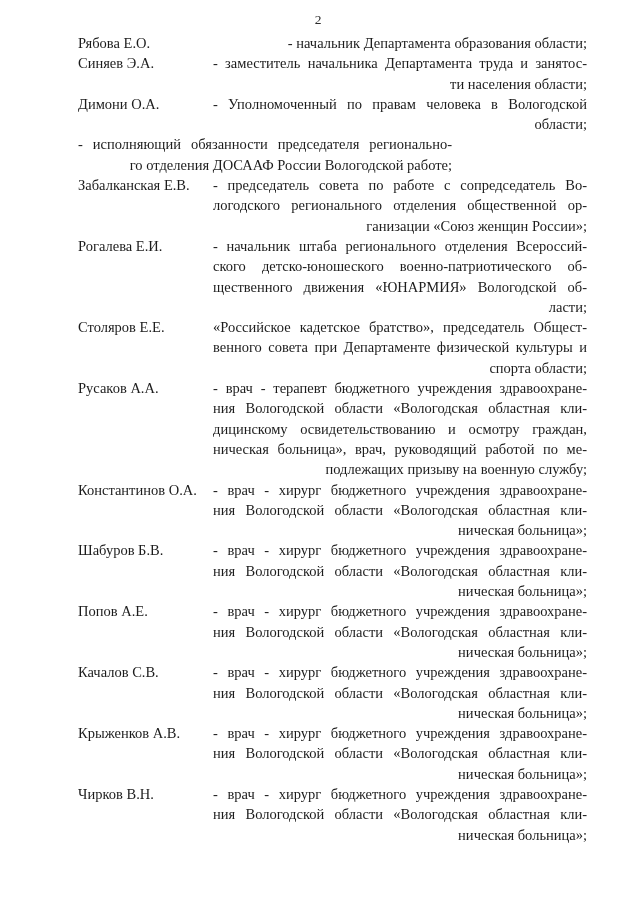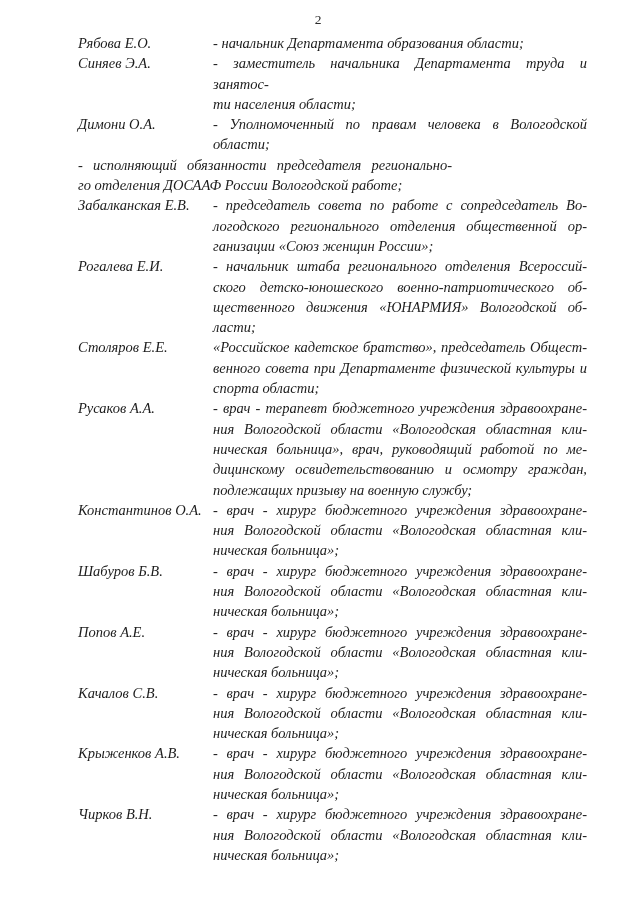--- a/index.html
+++ b/index.html
@@ -28,36 +28,36 @@
   }
   .entries {
     position: absolute;
     top: 33px;
     left: 78px;
     width: 509px;
   }
   .entry {
     display: flex;
     align-items: flex-start;
-    font-style: italic;
   }
   .entry-name {
     width: 135px;
     flex: 0 0 135px;
     font-size: 14.5px;
     line-height: 20.3px;
     white-space: nowrap;
   }
   .entry-desc {
     width: 374px;
     flex: 0 0 374px;
   }
   .desc-line {
     font-size: 14.5px;
     line-height: 20.3px;
+    text-align: right;
   }
   .desc-line.just {
     text-align: justify;
     text-align-last: justify;
   }
 </style>
 </head>
 <body>
 
 <div class="page">
@@ -112,22 +112,22 @@
           <div class="desc-line just">«Российское кадетское братство», председатель Общест-</div>
           <div class="desc-line just">венного совета при Департаменте физической культуры и</div>
           <div class="desc-line">спорта области;</div>
         </div>
       </div>
       <div class="entry">
         <div class="entry-name">Русаков А.А.</div>
         <div class="entry-desc">
           <div class="desc-line just">- врач - терапевт бюджетного учреждения здравоохране-</div>
           <div class="desc-line just">ния Вологодской области «Вологодская областная кли-</div>
+          <div class="desc-line just">дицинскому освидетельствованию и осмотру граждан,</div>
           <div class="desc-line just">ническая больница», врач, руководящий работой по ме-</div>
-          <div class="desc-line just">дицинскому освидетельствованию и осмотру граждан,</div>
           <div class="desc-line">подлежащих призыву на военную службу;</div>
         </div>
       </div>
       <div class="entry">
         <div class="entry-name">Константинов О.А.</div>
         <div class="entry-desc">
           <div class="desc-line just">- врач - хирург бюджетного учреждения здравоохране-</div>
           <div class="desc-line just">ния Вологодской области «Вологодская областная кли-</div>
           <div class="desc-line">ническая больница»;</div>
         </div>

